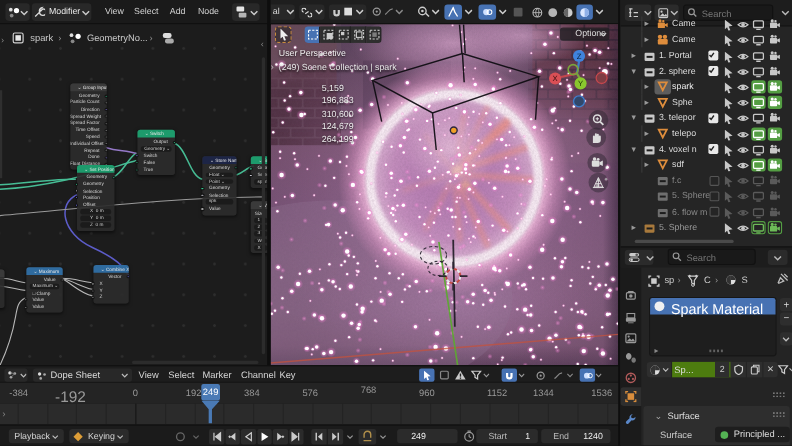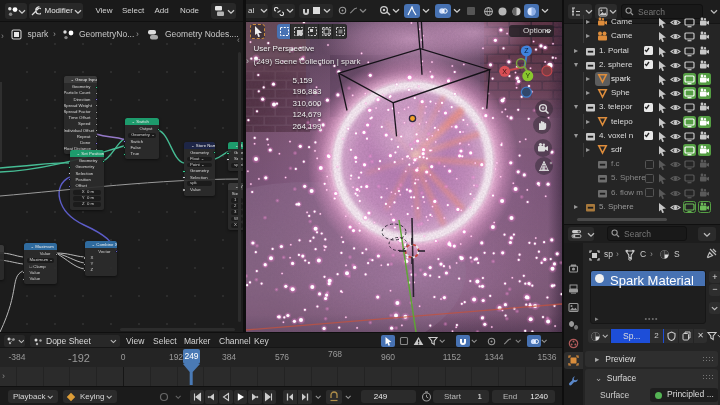--- a/index.html
+++ b/index.html
@@ -192,21 +192,20 @@
           <circle cx="3" cy="3" r="1.7" fill="#ddd"></circle>
           <circle cx="9" cy="4" r="2.4" fill="#fff"></circle>
           <circle cx="4" cy="8.6" r="1.7" fill="#888"></circle>
         </svg>
     <span style="position:absolute;left:79px">GeometryNo...</span>
     <span style="position:absolute;left:136px;color:#9a9a9a">›</span>
     <svg class="ic" style="left:147px;top:3px" width="12" height="11">
           <rect x="1" y="1" width="8" height="4.5" rx="2" fill="#ddd"></rect>
           <rect x="3" y="6" width="8" height="4.5" rx="2" fill="#aaa"></rect>
         </svg>
-    <span style="position:absolute;left:165px;white-space:nowrap">Geometry Nodes....</span>
     <span style="position:absolute;left:237px;top:6px;color:#888">‹</span>
   </div>
   <div class="abs" style="left:238px;top:30px;width:3px;height:270px;background:#2c2c2c;border-radius:2px"></div>
   <div class="abs" style="left:120px;top:306px;width:115px;height:3px;background:#2c2c2c;border-radius:2px"></div>
 </div>
 
 <div class="abs" style="left:243px;top:0;width:3px;height:405px;background:#0e0e0e"></div>
 <div class="abs" style="left:246px;top:0;width:316px;height:22px;background:#1e1e1e;border-bottom:1px solid #101010;overflow:hidden">
 <div class="abs" style="left:0;top:4px;width:22px;height:14px;background:#282828;border-radius:0 3px 3px 0;color:#ddd;font-size:8px;line-height:14px;padding-left:2px">al</div>
       <svg class="ic" style="left:14px;top:8px" width="8.0" height="6.0" viewBox="0 0 8 6">
@@ -2169,40 +2168,39 @@
       </svg>
       <div class="abs" style="left:24px;top:86px;width:22px;height:14px;background:#2e2e2e;border-radius:3px 0 0 3px"></div>
       <svg class="ic" style="left:26px;top:88px" width="11" height="11" viewBox="0 0 11 11">
         <circle cx="5.5" cy="5.5" r="4.2" fill="#ddd"></circle>
         <path d="M5.5 1.3 a4.2 4.2 0 0 0 0 8.4 Z" fill="#333"></path>
         <path d="M5.5 5.5 L9.7 5.5 A4.2 4.2 0 0 0 5.5 1.3 Z" fill="#333"></path>
       </svg>
       <svg class="ic" style="left:38px;top:91px" width="6.4" height="4.800000000000001" viewBox="0 0 8 6">
         <path d="M1 1.2 L4 4.2 L7 1.2" stroke="#bbb" stroke-width="1.3" fill="none"></path>
       </svg>
-      <div class="abs" style="left:47px;top:86px;width:54px;height:14px;background:#1d4ed8;color:#ddd;font-size:8.5px;line-height:14px;padding-left:12px">Sp...</div>
+      <div class="abs" style="left:47px;top:86px;width:54px;height:14px;background:#4d7c0f;color:#ddd;font-size:8.5px;line-height:14px;padding-left:2px">Sp...</div>
       <div class="abs" style="left:86px;top:86px;width:13px;height:14px;background:#2e2e2e;color:#ccc;font-size:8px;line-height:14px;text-align:center">2</div>
       <div class="abs" style="left:100px;top:86px;width:14px;height:14px;background:#2e2e2e"></div>
       <svg class="ic" style="left:103px;top:88px" width="9" height="10" viewBox="0 0 9 10">
         <path d="M4.5 1 L8 2.5 V5 C8 7.5 6.5 9 4.5 9.5 C2.5 9 1 7.5 1 5 V2.5 Z" fill="none" stroke="#ccc" stroke-width="1.1"></path>
       </svg>
       <div class="abs" style="left:115px;top:86px;width:14px;height:14px;background:#2e2e2e"></div>
       <svg class="ic" style="left:118px;top:88px" width="9" height="10" viewBox="0 0 9 10">
         <rect x="1" y="2.5" width="5.5" height="6.5" rx="1" fill="none" stroke="#ccc" stroke-width="1"></rect>
         <path d="M3 2.5 V1 H8 V7 H6.5" fill="none" stroke="#ccc" stroke-width="1"></path>
       </svg>
       <div class="abs" style="left:130px;top:86px;width:13px;height:14px;background:#2e2e2e;border-radius:0 3px 3px 0;color:#ccc;font-size:8px;line-height:14px;text-align:center">✕</div>
       <div class="abs" style="left:147px;top:86px;width:10px;height:14px"></div>
       <svg class="ic" style="left:143px;top:88px" width="10" height="10" viewBox="0 0 10 10">
         <path d="M1 1.5 H9 L6.2 5 V8.5 L3.8 7 V5 Z" fill="none" stroke="#ccc" stroke-width="1.1"></path>
       </svg>
       <svg class="ic" style="left:153px;top:91px" width="6.0" height="4.5" viewBox="0 0 8 6">
         <path d="M1 1.2 L4 4.2 L7 1.2" stroke="#bbb" stroke-width="1.3" fill="none"></path>
       </svg>
-      <div class="abs" style="left:21px;top:108px;width:133px;height:16px;background:#2e2e2e;border-radius:3px;color:#ddd;font-size:8.5px;line-height:16px"><span style="margin-left:10px;color:#aaa">▸</span><span style="margin-left:6px">Preview</span></div>
       <div class="abs" style="left:138px;top:113px;width:12px;height:5px;background-image:radial-gradient(circle,#777 0.7px,transparent 0.9px);background-size:3px 3px"></div>
       <div class="abs" style="left:21px;top:126px;width:133px;height:36px;background:#2e2e2e;border-radius:3px 3px 0 0;color:#ddd;font-size:8.5px">
         <div style="margin:4px 0 0 10px"><span style="color:#aaa">⌄</span>&nbsp;&nbsp;Surface</div>
       </div>
       <div class="abs" style="left:138px;top:131px;width:12px;height:5px;background-image:radial-gradient(circle,#777 0.7px,transparent 0.9px);background-size:3px 3px"></div>
       <div class="abs" style="left:36px;top:147px;color:#ccc;font-size:8.5px">Surface</div>
       <div class="abs" style="left:86px;top:145px;width:68px;height:14px;background:#1e1e1e;border-radius:3px"></div>
       <div class="abs" style="left:91px;top:149px;width:7px;height:7px;border-radius:50%;background:#54b354"></div>
       <div class="abs" style="left:103px;top:146px;color:#ddd;font-size:8.5px">Principled ...</div>
     </div>
@@ -2272,21 +2270,21 @@
       <svg class="ic" style="left:530px;top:4px" width="9" height="9" viewBox="0 0 9 9">
         <circle cx="3.5" cy="4.5" r="2.6" fill="#cfe0ff"></circle>
         <circle cx="6.5" cy="4.5" r="2" fill="none" stroke="#fff" stroke-width="0.9"></circle>
       </svg>
       <svg class="ic" style="left:541px;top:6px" width="6.4" height="4.800000000000001" viewBox="0 0 8 6">
         <path d="M1 1.2 L4 4.2 L7 1.2" stroke="#999" stroke-width="1.3" fill="none"></path>
       </svg>
     </div>
     <div class="abs" style="left:0;top:348px;width:562px;height:19px;background:#242424">
       <div class="abs" style="left:-3px;top:4px;width:40px;text-align:center;color:#9a9a9a;font-size:8.5px">-384</div>
-      <div class="abs" style="left:50px;top:4px;width:40px;text-align:right;color:#9a9a9a;font-size:11px">-192</div>
+      <div class="abs" style="left:50px;top:4px;width:40px;text-align:left;color:#9a9a9a;font-size:14px">-192</div>
       <div class="abs" style="left:103px;top:4px;width:40px;text-align:center;color:#9a9a9a;font-size:8.5px">0</div>
       <div class="abs" style="left:156px;top:4px;width:40px;text-align:center;color:#9a9a9a;font-size:8.5px">192</div>
       <div class="abs" style="left:209px;top:4px;width:40px;text-align:center;color:#9a9a9a;font-size:8.5px">384</div>
       <div class="abs" style="left:262px;top:4px;width:40px;text-align:center;color:#9a9a9a;font-size:8.5px">576</div>
       <div class="abs" style="left:315px;top:1px;width:40px;text-align:center;color:#9a9a9a;font-size:8.5px">768</div>
       <div class="abs" style="left:368px;top:4px;width:40px;text-align:center;color:#9a9a9a;font-size:8.5px">960</div>
       <div class="abs" style="left:421px;top:4px;width:40px;text-align:right;color:#9a9a9a;font-size:8.5px">1152</div>
       <div class="abs" style="left:474px;top:4px;width:40px;text-align:center;color:#9a9a9a;font-size:8.5px">1344</div>
       <div class="abs" style="left:527px;top:4px;width:40px;text-align:center;color:#9a9a9a;font-size:8.5px">1536</div>
     </div>

